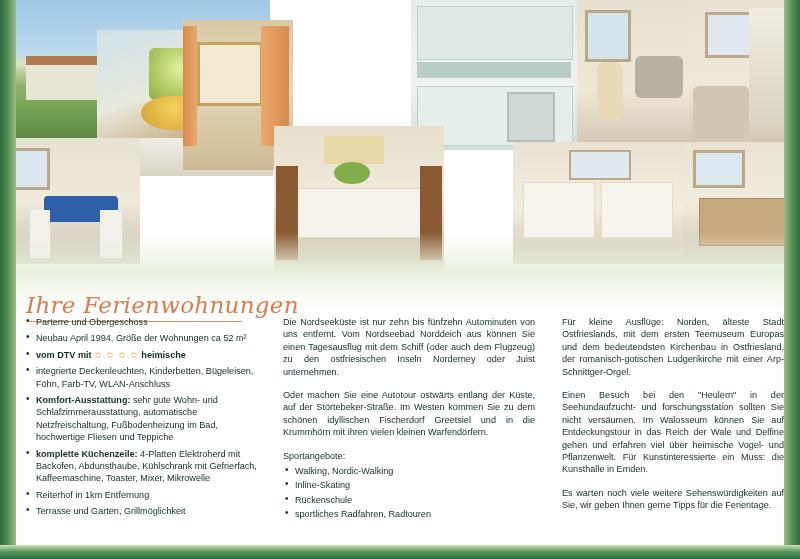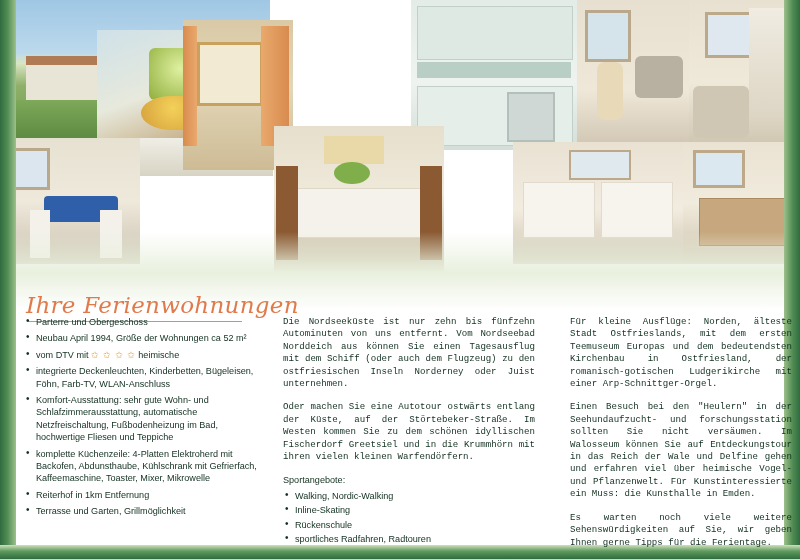--- a/index.html
+++ b/index.html
@@ -29,28 +29,28 @@
 
   
   .headline{position:absolute;left:26px;top:292px;font-family:"DejaVu Serif",serif;
     font-style:italic;font-size:23px;color:#e07a4a;letter-spacing:.3px;}
   .headline .u{position:absolute;left:2px;top:29px;width:214px;height:1px;background:#d98f62;}
 
   
   .col{position:absolute;top:316px;font-size:9.1px;line-height:12.4px;color:#123020;}
   .col1{left:26px;width:236px;}
   .col2{left:283px;width:252px;}
-  .col3{left:562px;width:222px;margin-left:8px;}
+  .col3{left:562px;width:222px;}
 
-  .col2 p, .col3 p{margin:0 0 11px 0;text-align:justify;font-family:Liberation Mono, monospace;}
+  .col2 p, .col3 p{margin:0 0 11px 0;text-align:justify;}
 
   ul.bul{margin:0;padding:0;list-style:none;}
   ul.bul > li{position:relative;padding-left:10px;margin-bottom:4px;}
   ul.bul > li:before{content:"•";position:absolute;left:0;top:-1px;color:#123020;font-size:10px;}
-  .b{font-weight:normal;}
+  .b{font-weight:bold;}
 
   .stars{color:#e8a33d;letter-spacing:1px;font-size:9px;}
 
   ul.sub{margin:3px 0 0 0;padding:0;list-style:none;}
   ul.sub > li{position:relative;padding-left:12px;margin-bottom:2px;}
   ul.sub > li:before{content:"•";position:absolute;left:2px;top:-1px;color:#123020;font-size:10px;}
 
   .sportlabel{margin:0 0 2px 0;}
 </style>
 </head>

